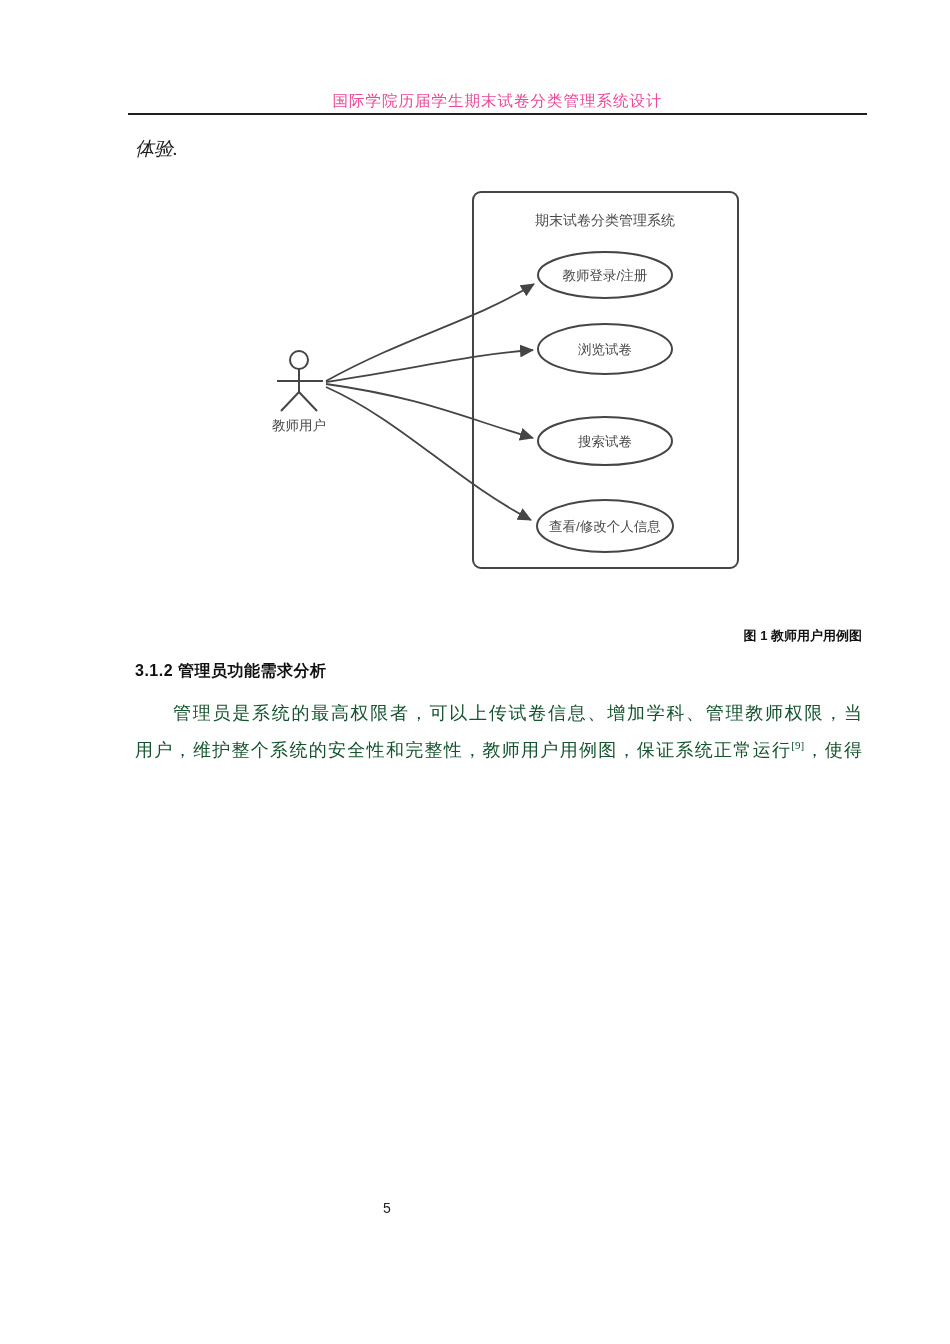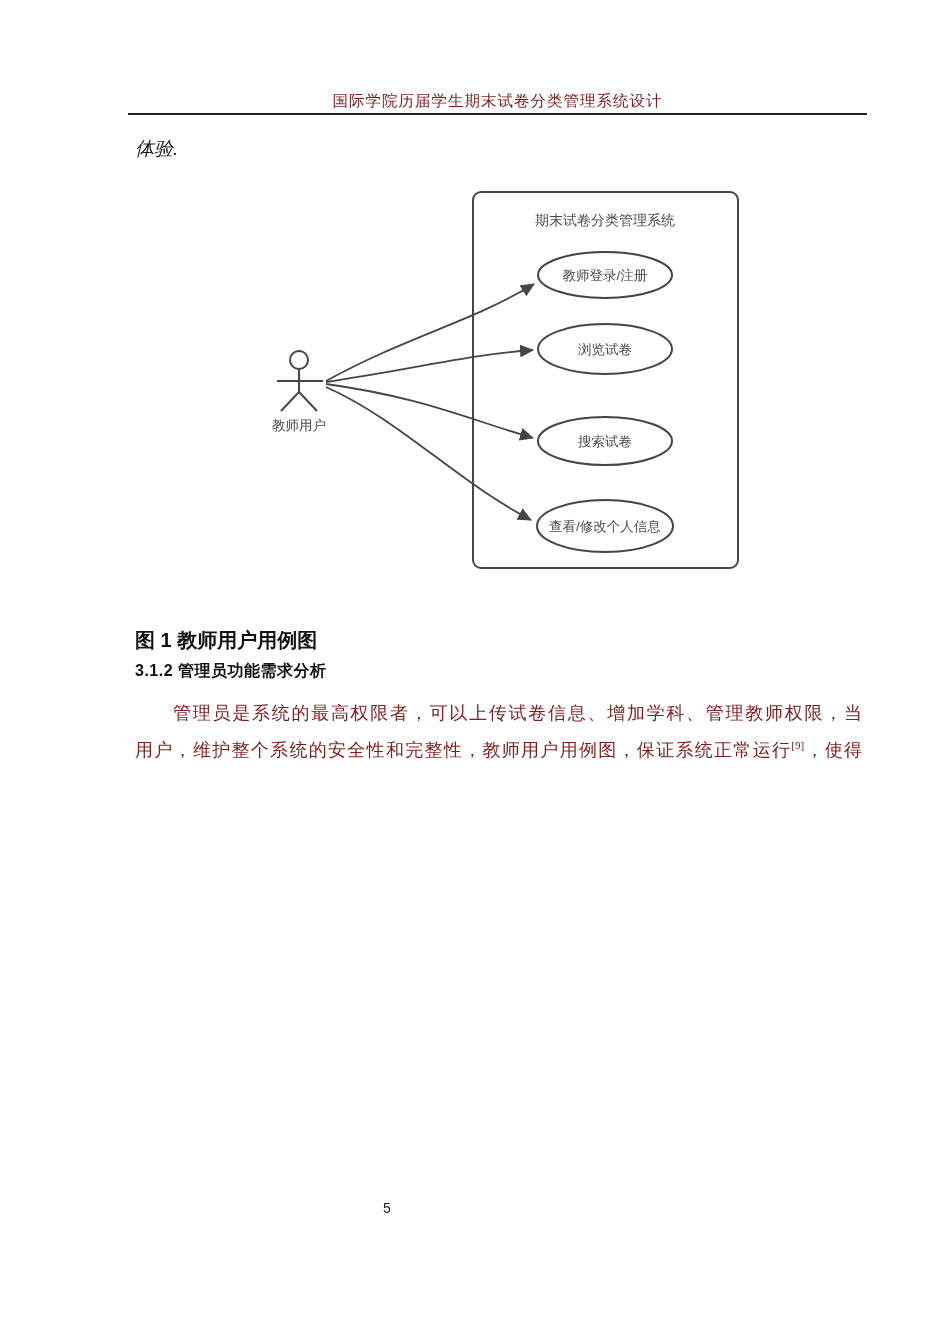--- a/index.html
+++ b/index.html
@@ -9,21 +9,21 @@
     margin:0 auto;
     background:#ffffff;
     font-family:"Liberation Serif", serif;
     color:#1b1b1b;
     overflow:hidden;
   }
   .running-header{
     position:absolute;left:128px;top:91px;width:739px;
     text-align:center;
     font-size:15.5px;letter-spacing:1px;
-    color:#7f1d1d;
+    color:#ec4899;
     font-family:"Liberation Serif", serif;
   }
   .header-rule{
     position:absolute;left:128px;top:113px;width:739px;height:2px;
     background:#1f1f1f;
   }
   .intro-text{
     position:absolute;left:135px;top:136px;
     font-size:19px;color:#1b1b1b;font-style:italic;
   }
@@ -33,33 +33,33 @@
   .diagram .stroke{stroke:#454545;stroke-width:2;fill:none;}
   .diagram .thin{stroke:#454545;stroke-width:1.8;fill:none;}
   .diagram text{
     font-family:"Liberation Sans", sans-serif;
     fill:#4a4a4a;
   }
   .diagram .dg-title{font-size:14px;font-weight:500;}
   .diagram .dg-label{font-size:13.5px;}
   .figure-caption{
     position:absolute;left:135px;top:627px;width:727px;
-    text-align:left;
+    text-align:right;
     font-family:"Liberation Sans", sans-serif;
-    font-weight:bold;font-size:20px;color:#111;
+    font-weight:bold;font-size:13px;color:#111;
   }
   .section-heading{
     position:absolute;left:135px;top:661px;
     font-family:"Liberation Sans", sans-serif;
     font-weight:bold;font-size:16px;color:#111;
     letter-spacing:0.5px;
   }
   .paragraph{
     position:absolute;left:135px;top:697px;width:727px;
-    font-size:18px;color:#7f1d1d;
+    font-size:18px;color:#14532d;
     font-family:"Liberation Serif", serif;
   }
   .pline{
     height:32px;line-height:32px;
     white-space:nowrap;
   }
   .pline.justify{
     text-align:justify;
     text-align-last:justify;
     white-space:normal;

